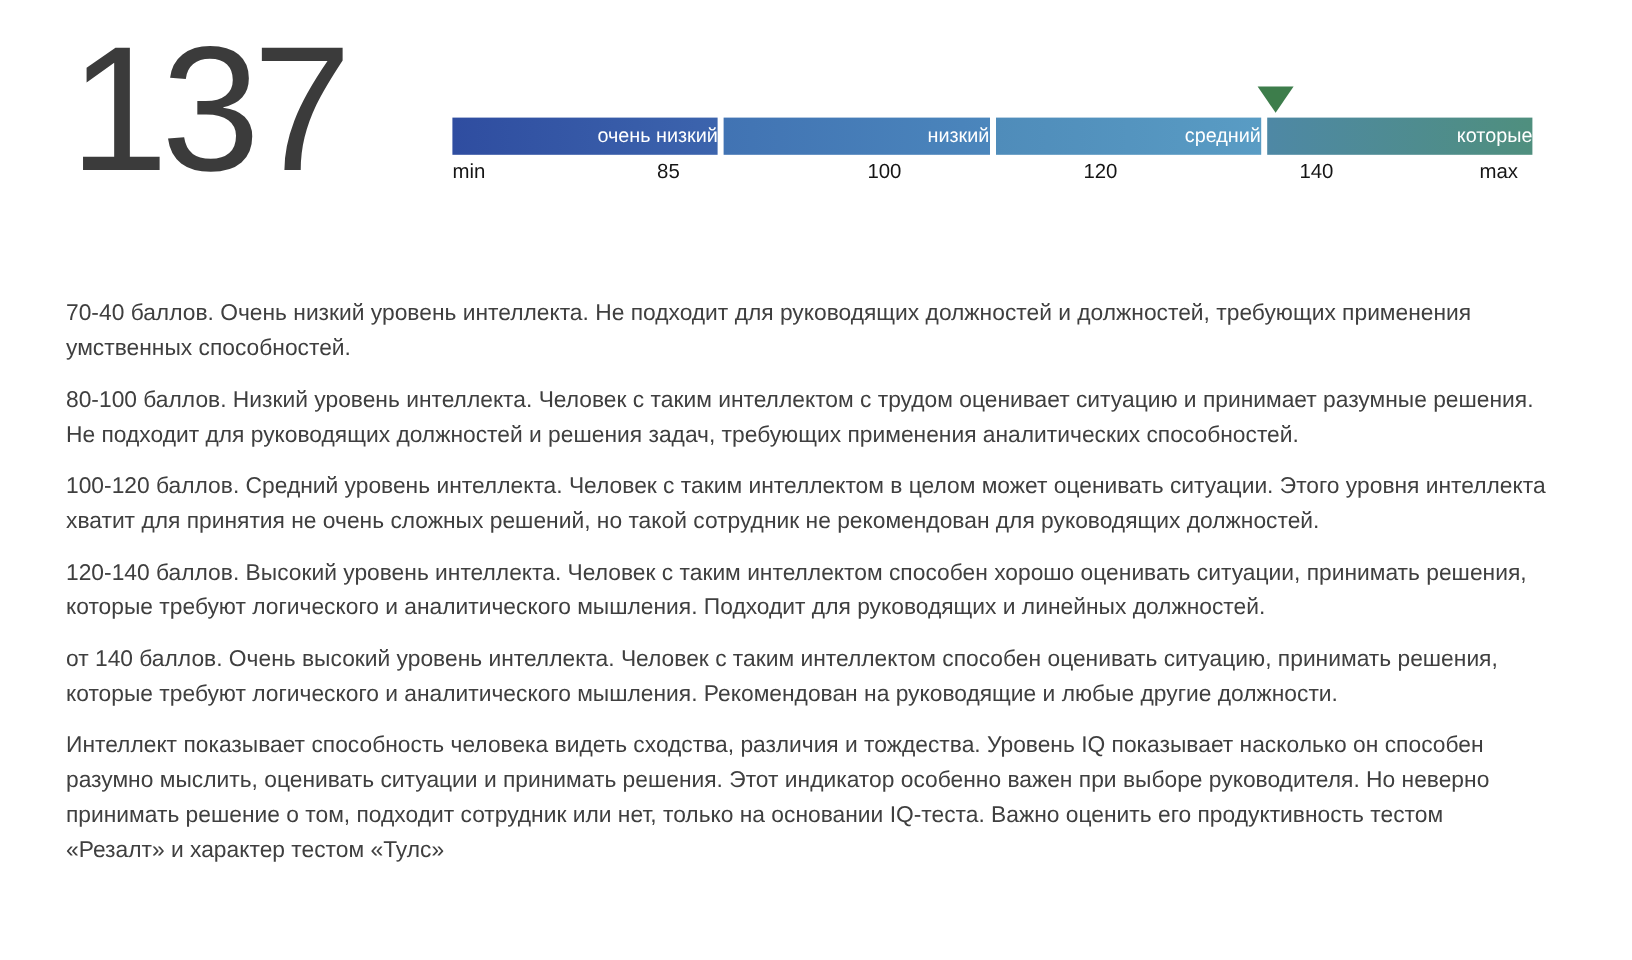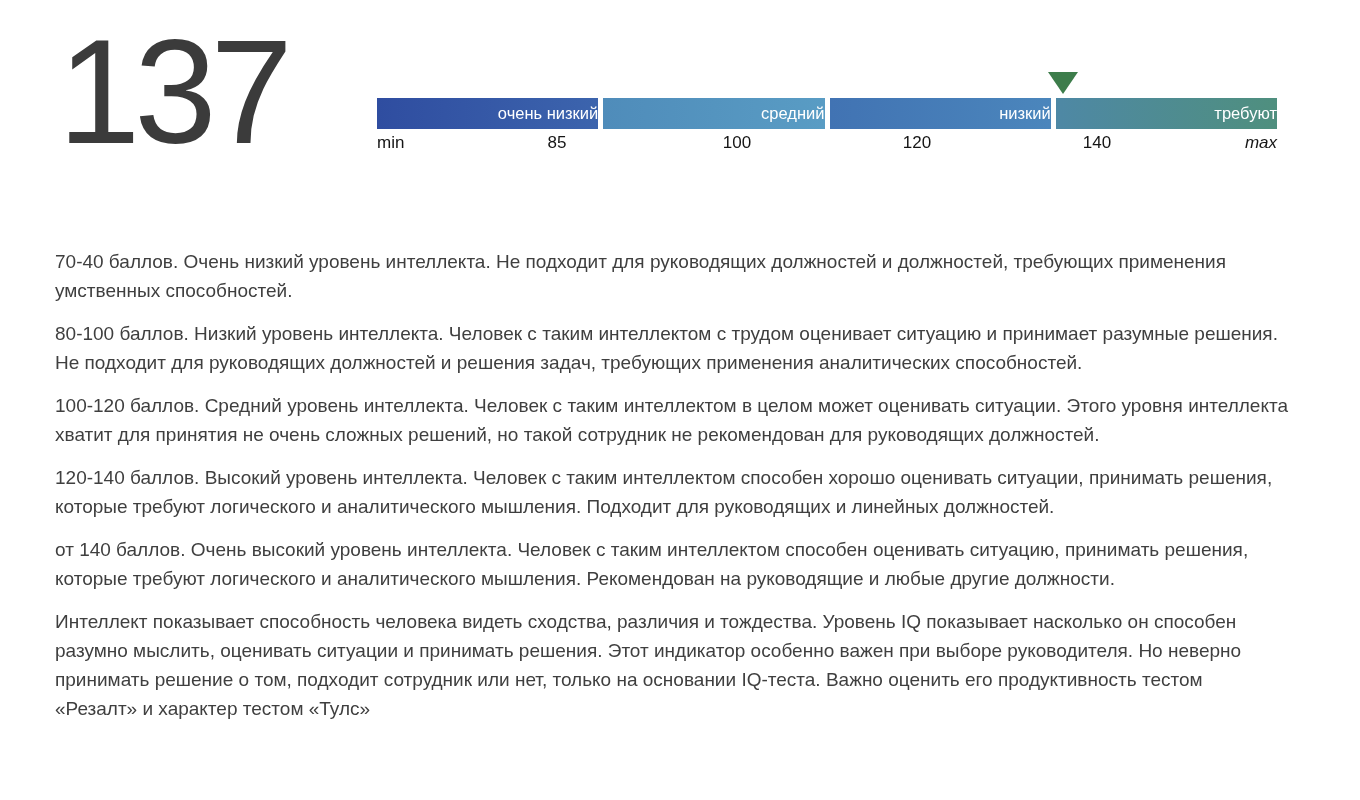--- a/index.html
+++ b/index.html
@@ -78,21 +78,21 @@
     font-size: 17px;
     color: #151515;
   }
   .tick {
     position: absolute;
     top: 0;
     transform: translateX(-50%);
     white-space: nowrap;
   }
   .tick.first { left: 0; transform: none; }
-  .tick.last  { right: 0; left: auto; transform: none; font-style: italic; }
+  .tick.last  { right: 12px; left: auto; transform: none; }
 
   
   .content {
     position: absolute;
     left: 55px;
     top: 247px;
     width: 1235px;
     color: #3f3f3f;
   }
   .content p {
@@ -117,28 +117,28 @@
   </div>
 
   <div class="scale">
     <div class="marker-row">
       <div class="marker" id="scale-marker" style="left: calc(76.2% - 15px); border-top-color: rgb(61, 125, 75);"></div>
     </div>
     <div class="bar">
       <div class="seg" style="background: linear-gradient(90deg, rgb(47, 77, 160), rgb(60, 100, 173));">
         <span>очень низкий</span>
       </div>
+      <div class="seg" style="background: linear-gradient(90deg, rgb(65, 115, 179), rgb(75, 134, 188));">
+        <span>низкий</span>
+      </div>
       <div class="seg" style="background: linear-gradient(90deg, rgb(79, 140, 186), rgb(89, 156, 196));">
         <span>средний</span>
       </div>
-      <div class="seg" style="background: linear-gradient(90deg, rgb(65, 115, 179), rgb(75, 134, 188));">
-        <span>низкий</span>
-      </div>
       <div class="seg" style="background: linear-gradient(90deg, rgb(78, 136, 165), rgb(79, 143, 126));">
-        <span>требуют</span>
+        <span>которые</span>
       </div>
     </div>
     <div class="ticks">
       <span class="tick first" style="left:0;">min</span>
       <span class="tick" style="left:20%;">85</span>
       <span class="tick" style="left:40%;">100</span>
       <span class="tick" style="left:60%;">120</span>
       <span class="tick" style="left:80%;">140</span>
       <span class="tick last">max</span>
     </div>

